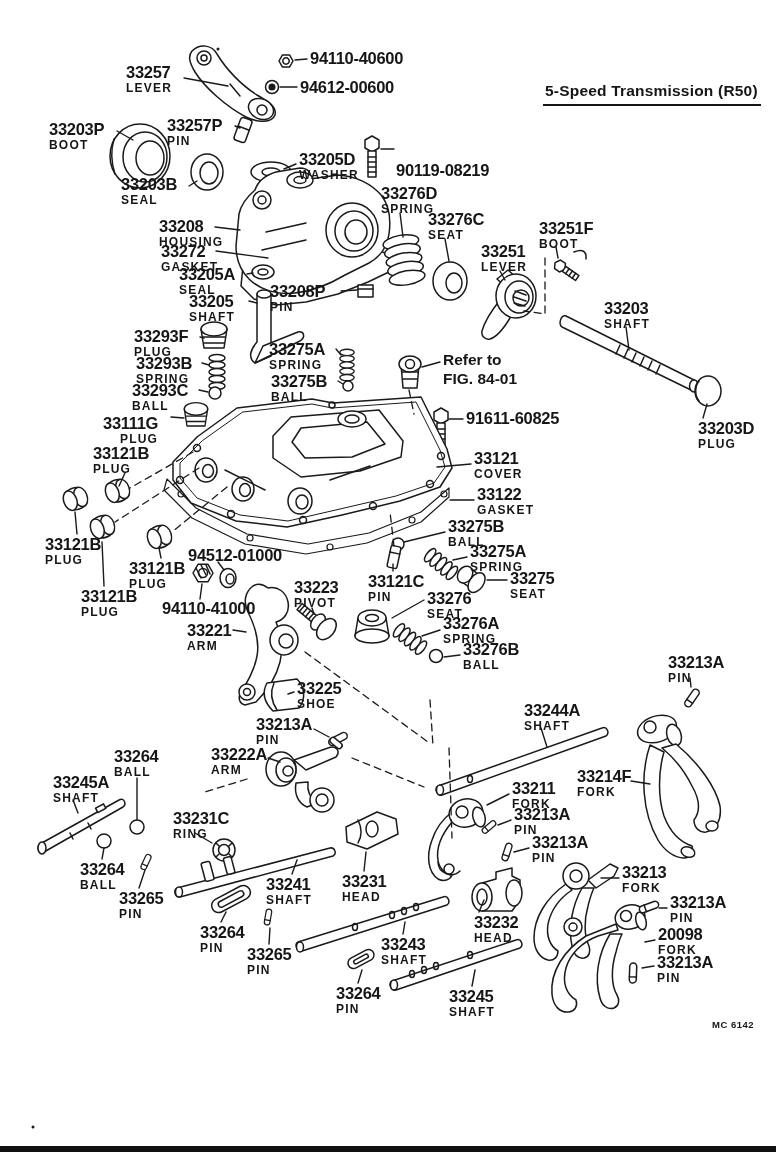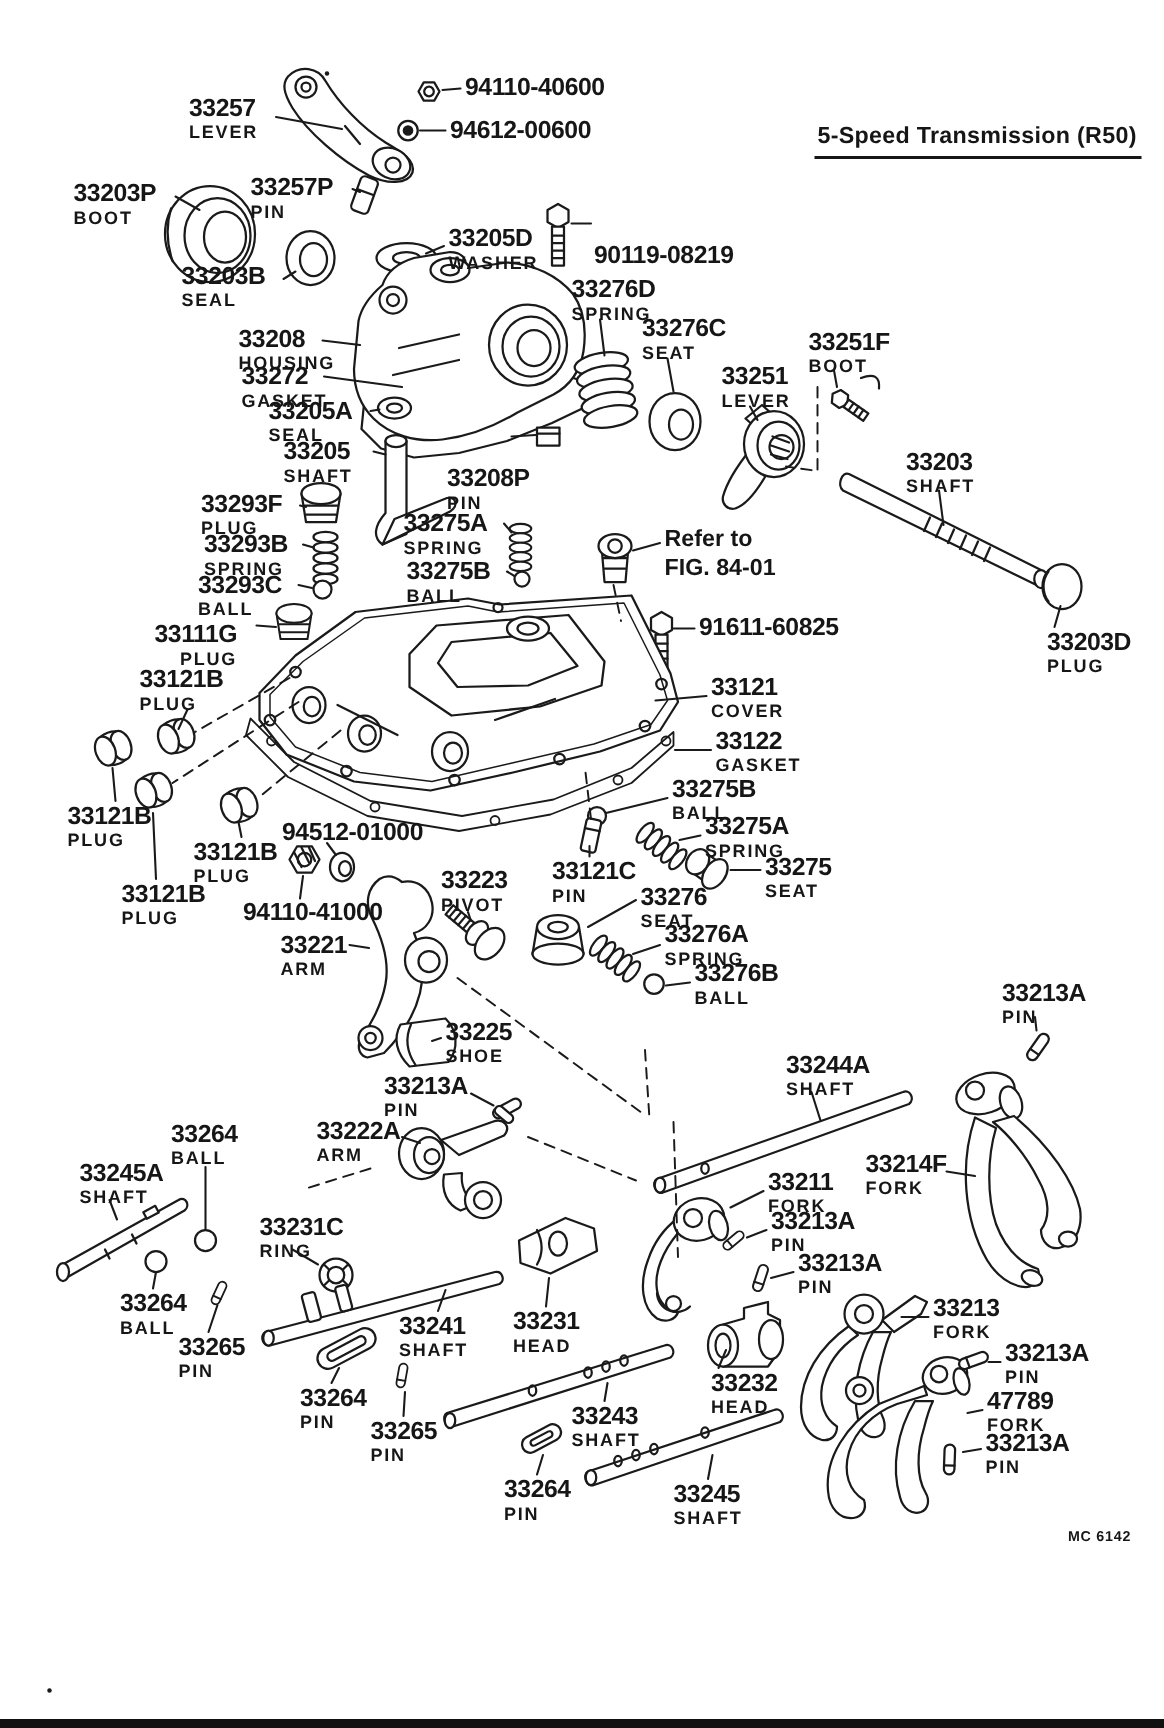--- a/index.html
+++ b/index.html
@@ -525,21 +525,21 @@
         <div class="sub">GASKET</div>
       </div>
       <div class="callout" style="left: 179px; top: 266px;">
         <div class="num">33205A</div>
         <div class="sub">SEAL</div>
       </div>
       <div class="callout" style="left: 189px; top: 293px;">
         <div class="num">33205</div>
         <div class="sub">SHAFT</div>
       </div>
-      <div class="callout" style="left: 298px; top: 283px; margin-top: 28px;">
+      <div class="callout" style="left: 270px; top: 283px;">
         <div class="num">33208P</div>
         <div class="sub">PIN</div>
       </div>
       <div class="callout" style="left: 604px; top: 300px;">
         <div class="num">33203</div>
         <div class="sub">SHAFT</div>
       </div>
       <div class="callout" style="left: 134px; top: 328px;">
         <div class="num">33293F</div>
         <div class="sub">PLUG</div>
@@ -715,21 +715,21 @@
       </div>
       <div class="callout" style="left: 200px; top: 924px;">
         <div class="num">33264</div>
         <div class="sub">PIN</div>
       </div>
       <div class="callout" style="left: 474px; top: 914px;">
         <div class="num">33232</div>
         <div class="sub">HEAD</div>
       </div>
       <div class="callout" style="left: 658px; top: 926px;">
-        <div class="num">47789</div>
+        <div class="num">20098</div>
         <div class="sub">FORK</div>
       </div>
       <div class="callout" style="left: 247px; top: 946px;">
         <div class="num">33265</div>
         <div class="sub">PIN</div>
       </div>
       <div class="callout" style="left: 381px; top: 936px;">
         <div class="num">33243</div>
         <div class="sub">SHAFT</div>
       </div>

